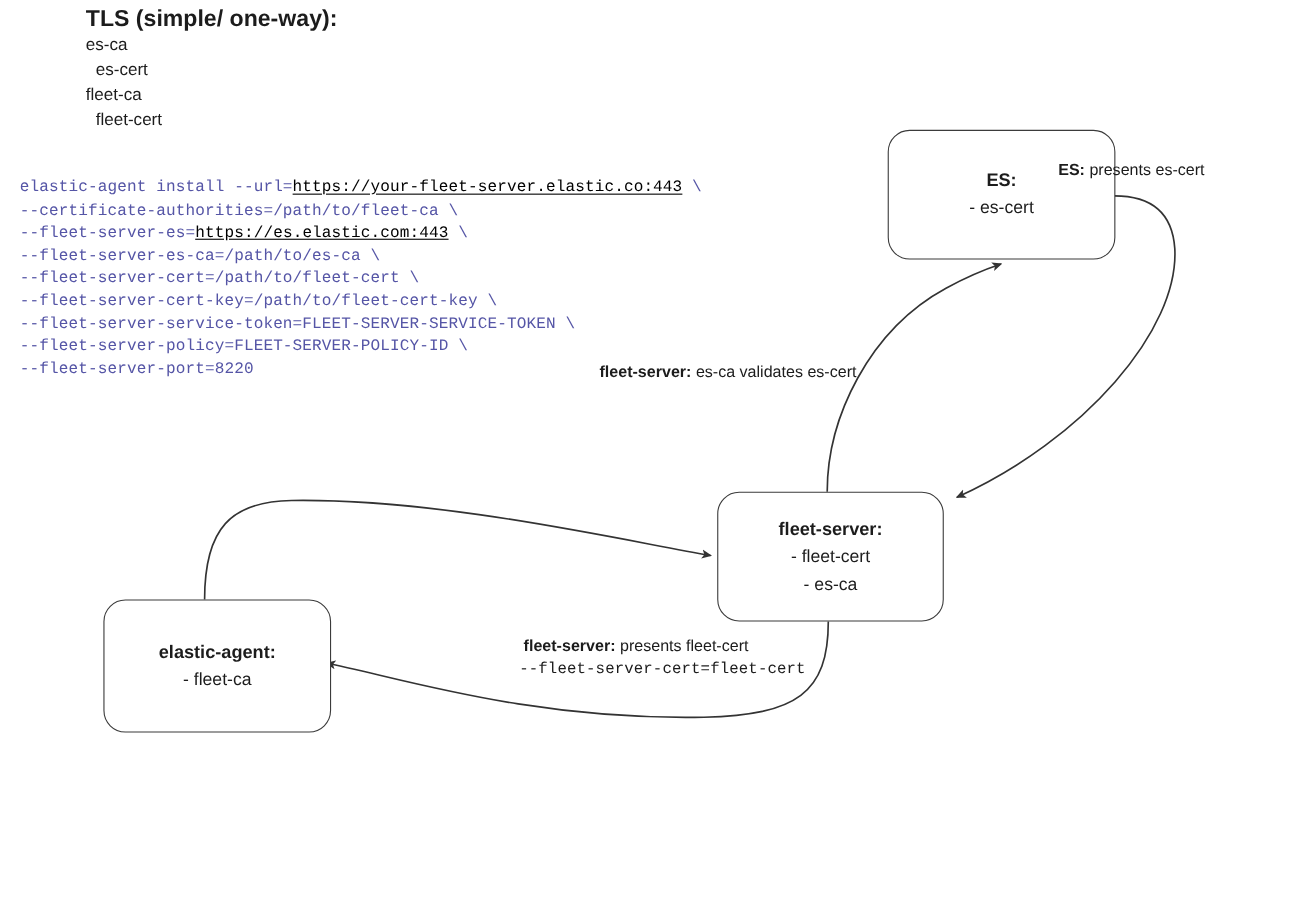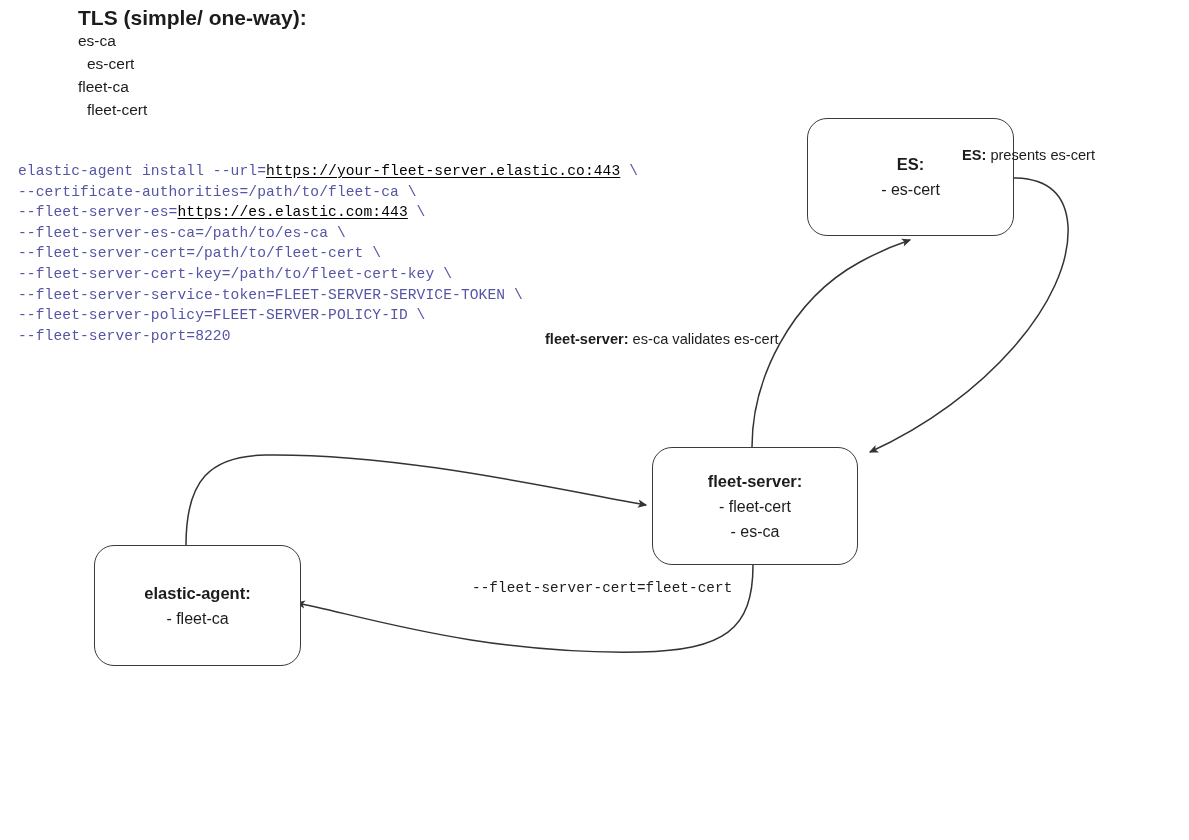--- a/index.html
+++ b/index.html
@@ -166,14 +166,15 @@
 </div>
 
 <div class="edge-label" id="label-fs-validates">
   <span class="plain"><b>fleet-server:</b><span> es-ca validates es-cert</span></span>
 </div>
 
 <div class="edge-label" id="label-agent-valid">
 </div>
 
 <div class="edge-label" id="label-fs-presents">
+  <span class="plain"><b>fleet-server:</b><span> presents fleet-cert</span></span>
   <span class="mono">--fleet-server-cert=fleet-cert</span>
 </div>
 
 </body></html>

